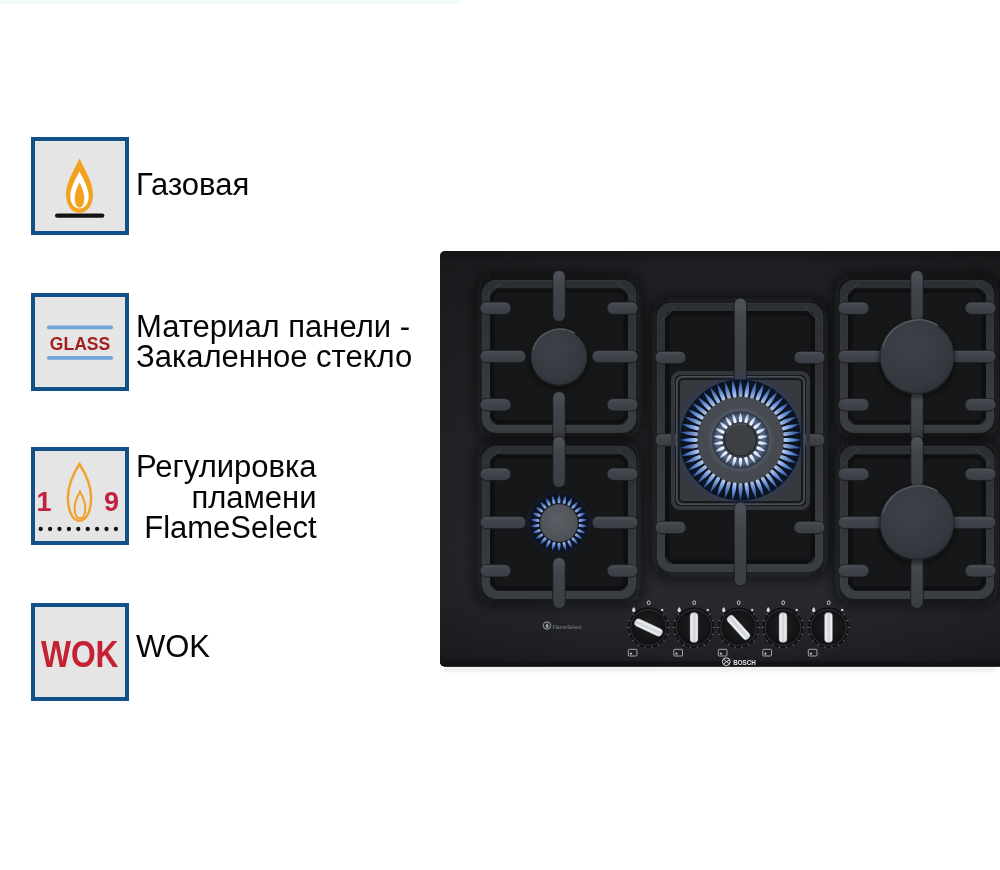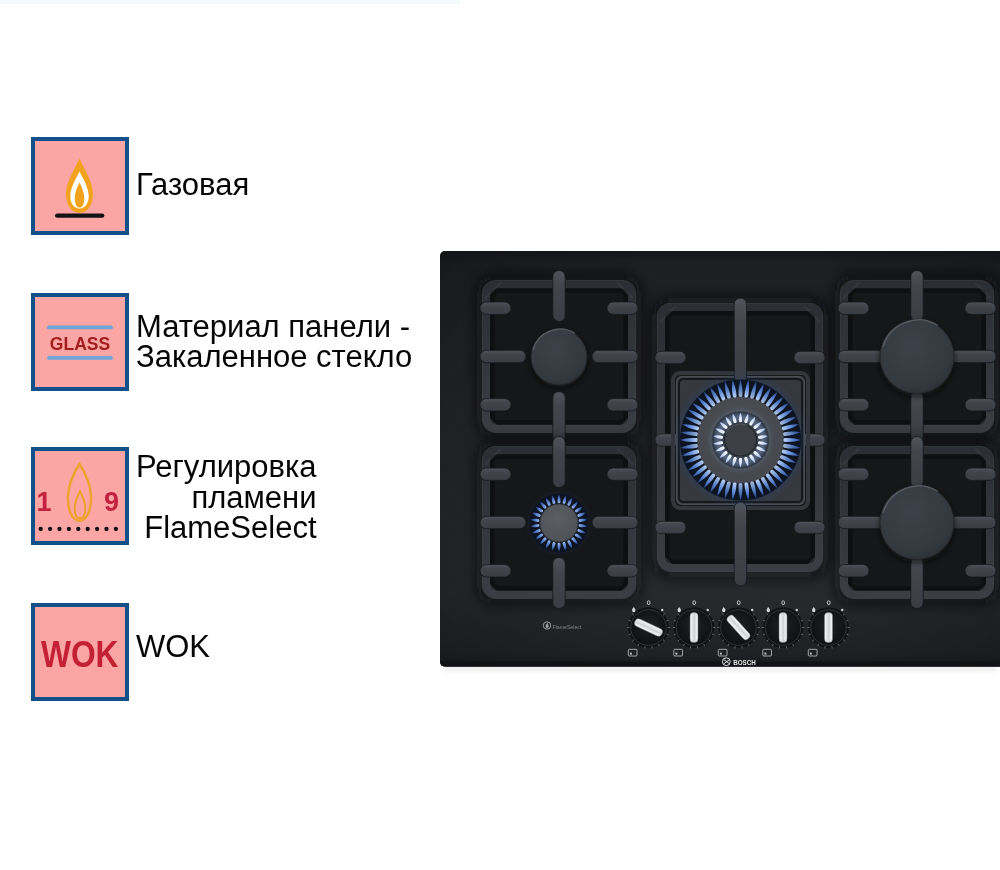--- a/index.html
+++ b/index.html
@@ -1,19 +1,19 @@
 <!DOCTYPE html>
 <html><head>
 <meta charset="utf-8">
 <style>
   html,body{margin:0;padding:0;}
   body{width:1000px;height:870px;background:#ffffff;position:relative;overflow:hidden;
        font-family:"Liberation Sans", sans-serif;}
   .abs{position:absolute;}
-  .ibox{position:absolute;width:90px;height:90px;border:4px solid #115089;background:#fca5a5;}
+  .ibox{position:absolute;width:90px;height:90px;border:4px solid #115089;background:#e5e5e5;}
   .lbl{position:absolute;left:136px;color:#060606;font-size:31px;line-height:30.5px;letter-spacing:0;}
 </style>
 </head>
 <body>
 
 <div class="abs" style="left:0;top:0;width:460px;height:4px;background:#f2fafb;"></div>
 
 <div class="ibox" style="left:31px;top:137px;">
   
   <svg width="90" height="90" viewBox="0 0 90 90">

